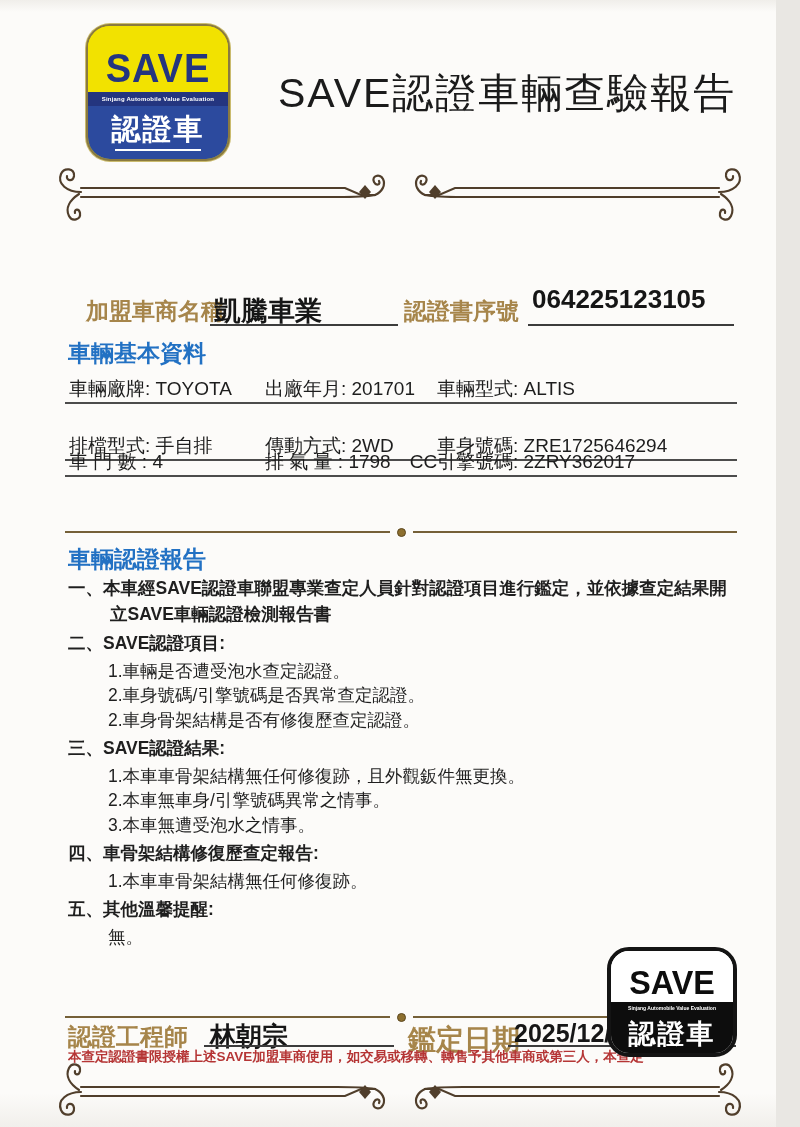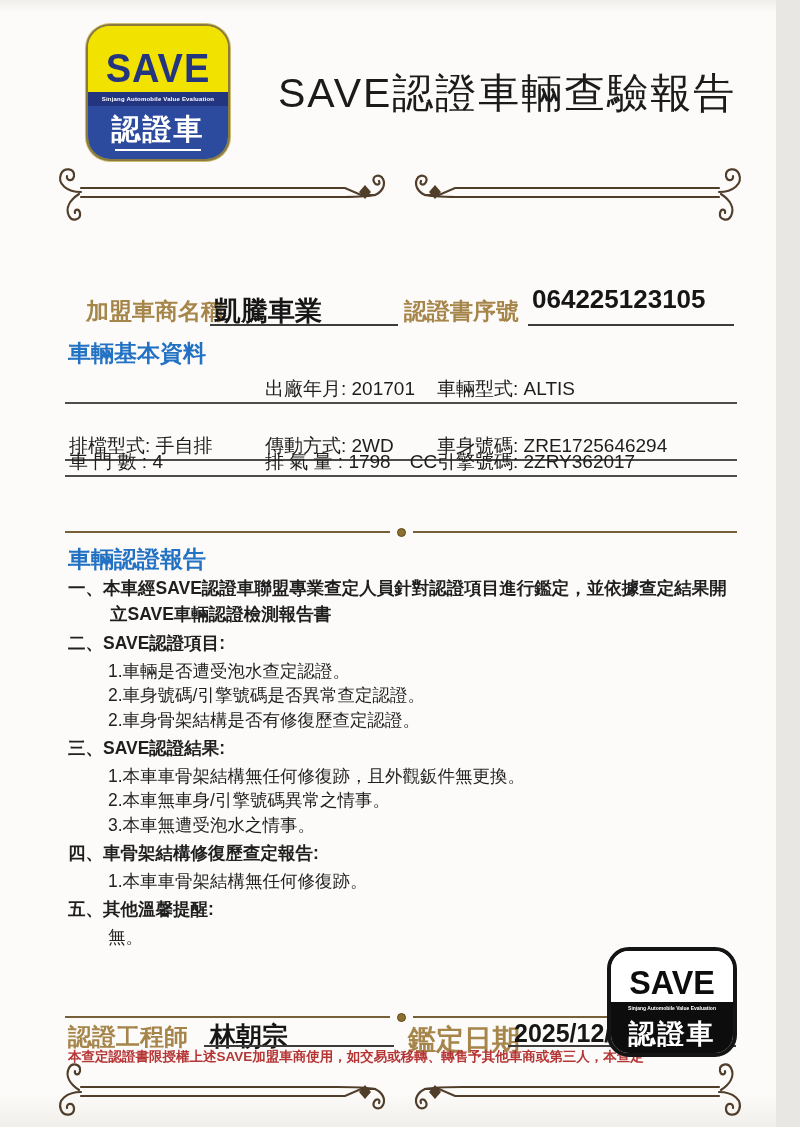--- a/index.html
+++ b/index.html
@@ -91,20 +91,21 @@
   <span class="glabel" style="left:68px;top:296px;font-size:23px;margin-left:18px;">加盟車商名稱</span>
   <span class="bval" style="left:214px;top:293px;font-size:27px;">凱騰車業</span>
   <div class="uline" style="left:210px;top:324px;width:188px;"></div>
   <span class="glabel" style="left:404px;top:296px;font-size:23px;">認證書序號</span>
   <span class="bval" style="left:532px;top:284px;font-size:26px;">064225123105</span>
   <div class="uline" style="left:528px;top:324px;width:206px;"></div>
 
   <span class="sechead" style="left:68px;top:338px;font-size:23px;">車輛基本資料</span>
 
   <div class="vrow" style="top:376px;">
+    <span class="vc vc1">車輛廠牌: TOYOTA</span>
     <span class="vc vc2">出廠年月: 201701</span>
     <span class="vc vc3">車輛型式: ALTIS</span>
   </div>
   <div class="vrow" style="top:433px;">
     <span class="vc vc1">排檔型式: 手自排</span>
     <span class="vc vc2">傳動方式: 2WD</span>
     <span class="vc vc3">車身號碼: ZRE1725646294</span>
   </div>
   <div class="vrow" style="top:449px;">
     <span class="vc vc1">車 門 數 : 4</span>

